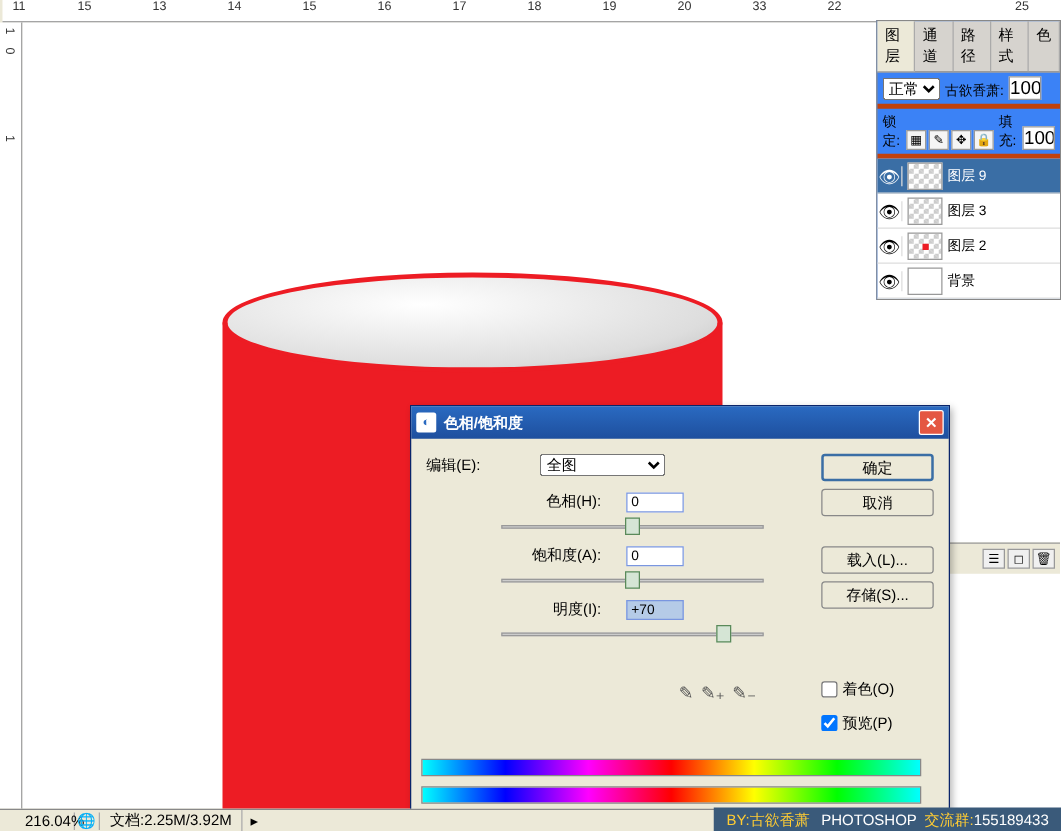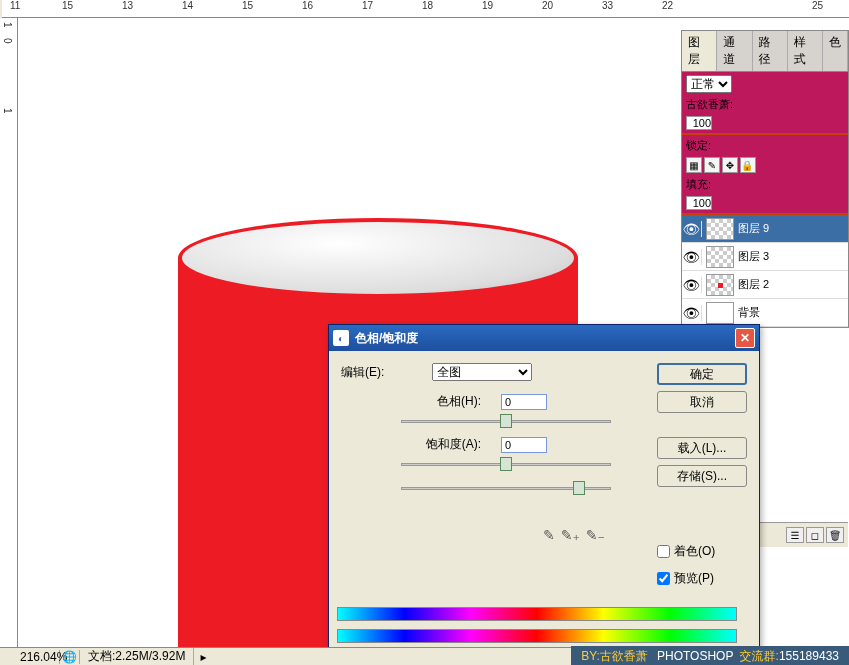--- a/index.html
+++ b/index.html
@@ -14,28 +14,28 @@
 
 .canvas-area { position: absolute; top: 18px; left: 18px; right: 0; bottom: 18px; background: #fff; overflow: hidden; }
 .cup { position: absolute; top: 200px; left: 160px; width: 400px; height: 440px; }
 .cup-body { position: absolute; top: 40px; left: 0; width: 400px; height: 400px; background: #ed1c24; }
 .cup-top { position: absolute; top: 0; left: 0; width: 400px; height: 80px; border-radius: 50%; background: radial-gradient(ellipse at 40% 30%, #fff, #ddd 70%, #bbb); border: 4px solid #ed1c24; }
 
 .watermark-top { position: absolute; top: 2px; right: 10px; font-size: 11px; color: #aaa; }
 .watermark-top b { color: #888; }
 
 
-.layers-panel { position: absolute; top: 30px; right: 0; width: 168px; background: #be185d; border: 1px solid #888; }
+.layers-panel { position: absolute; top: 16px; right: 0; width: 148px; background: #3b82f6; border: 1px solid #888; }
 .panel-tabs { display: flex; background: #d6d3ce; border-bottom: 1px solid #888; }
 .panel-tabs .tab { padding: 3px 6px; border-right: 1px solid #aaa; cursor: pointer; }
 .panel-tabs .tab.active { background: #ece9d8; }
-.panel-row { display: flex; align-items: flex-start; padding: 3px 4px; border-bottom: 2px solid #c2410c; gap: 4px; flex-direction: column; }
+.panel-row { display: flex; align-items: flex-end; padding: 3px 4px; border-bottom: 4px solid #c2410c; gap: 4px; }
 .panel-row select { font-size: 12px; }
 .panel-row .lbl { font-size: 11px; }
-.panel-row input[type=text] { width: 26px; font-size: 11px; border: 1px solid #999; text-align: right; }
+.panel-row input[type=text] { width: 26px; font-size: 15px; border: 1px solid #999; text-align: right; }
 .lock-icons { display: flex; gap: 2px; }
 .lock-icons span { width: 16px; height: 16px; border: 1px solid #999; background: #f5f5f5; display: inline-flex; align-items: center; justify-content: center; font-size: 10px; }
 .layer-list { background: #fff; }
 .layer-row { display: flex; align-items: center; height: 28px; border-bottom: 1px solid #ddd; }
 .layer-row.selected { background: #3a6ea5; color: #fff; }
 .layer-eye { width: 20px; text-align: center; font-size: 14px; border-right: 1px solid #ddd; }
 .layer-thumb { width: 28px; height: 22px; margin: 0 4px; border: 1px solid #999; background: #fff; background-image: linear-gradient(45deg,#ccc 25%,transparent 25%,transparent 75%,#ccc 75%),linear-gradient(45deg,#ccc 25%,transparent 25%,transparent 75%,#ccc 75%); background-size: 8px 8px; background-position: 0 0,4px 4px; position: relative; }
 .layer-thumb .dot { position: absolute; top: 8px; left: 11px; width: 5px; height: 5px; background: #ed1c24; }
 .layer-thumb.solid { background: #fff; }
 .layer-name { flex: 1; font-size: 11px; }
@@ -197,20 +197,24 @@
           <span class="sl-label">饱和度(A):</span>
           <input type="text" value="0" style="">
         </div>
         <div class="slider-track">
           <div class="rail"></div>
             <div class="thumb" style="left:99px"></div>
         </div>
       </div>
 
       <div class="slider-group">
+        <div class="slider-label-row">
+          <span class="sl-label">明度(I):</span>
+          <input type="text" class="hl" value="+70" style="">
+        </div>
         <div class="slider-track">
           <div class="rail"></div>
             <div class="thumb" style="left:172px"></div>
         </div>
       </div>
 
       <div class="eyedroppers" style="margin-left:160px;">
         <span>✎</span>
         <span>✎₊</span>
         <span>✎₋</span>

